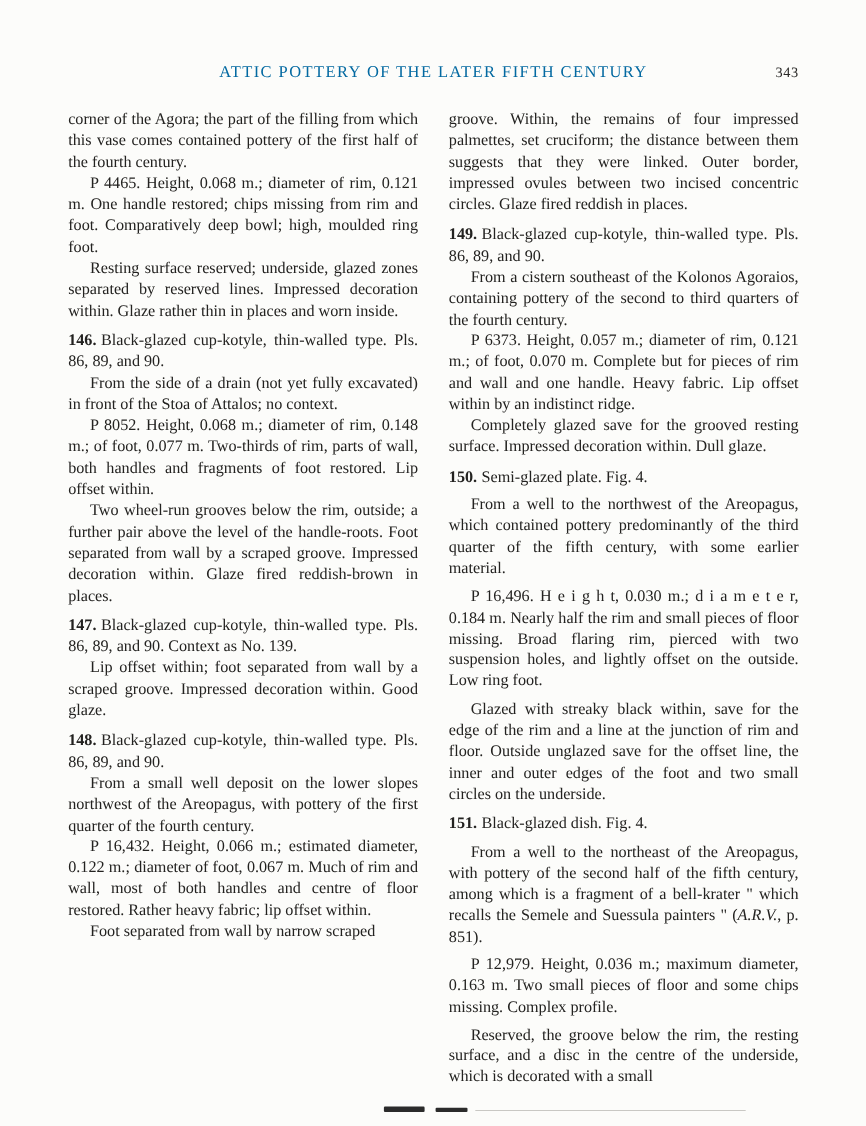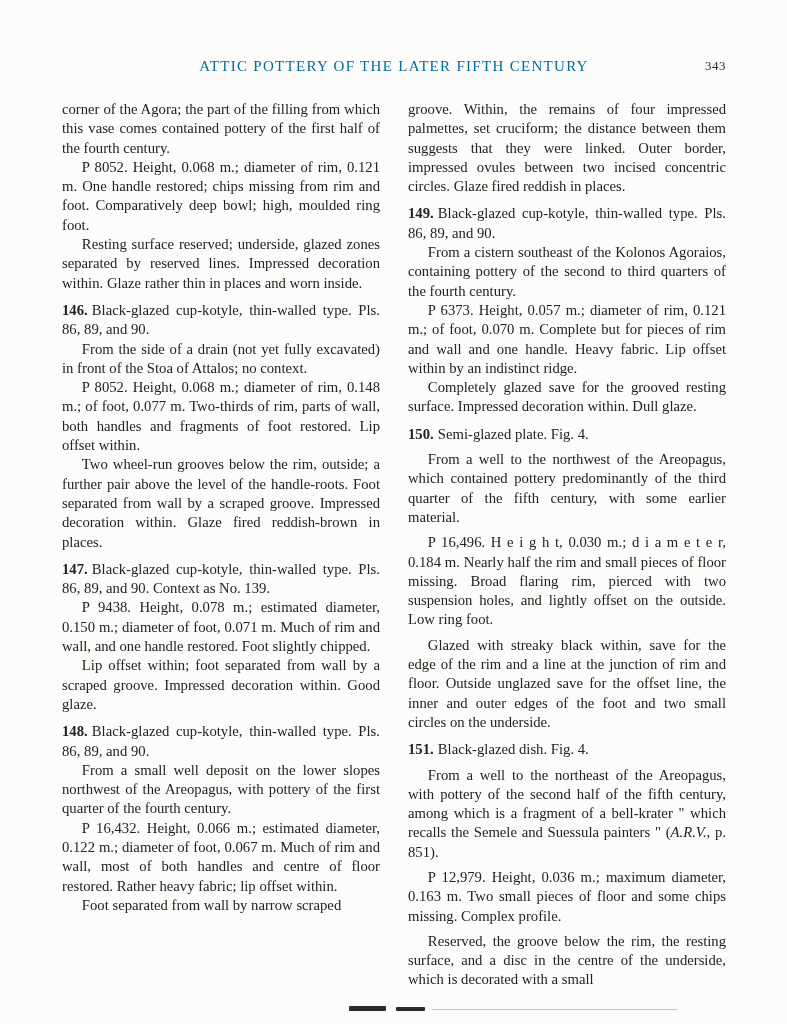--- a/index.html
+++ b/index.html
@@ -76,28 +76,27 @@
 <div class="page">
 
   <header class="page-header">
     <div class="running-title">ATTIC POTTERY OF THE LATER FIFTH CENTURY</div>
     <div class="page-number">343</div>
   </header>
 
   <main class="columns">
     <section class="column" id="left-column">
         <p class="para continuation"><span>corner of the Agora; the part of the filling from which this vase comes contained pottery of the first half of the fourth century.</span></p>
-        <p class="para indent"><span>P 8052.  Height, 0.068 m.; diameter of rim, 0.121 m.  One handle restored; chips missing from rim and foot.  Comparatively deep bowl; high, moulded ring foot.</span></p>
+        <p class="para indent"><span>P 4465.  Height, 0.068 m.; diameter of rim, 0.121 m.  One handle restored; chips missing from rim and foot.  Comparatively deep bowl; high, moulded ring foot.</span></p>
         <p class="para indent"><span>Resting surface reserved; underside, glazed zones separated by reserved lines.  Impressed decoration within.  Glaze rather thin in places and worn inside.</span></p>
         <p class="para entry"><span class="entry-number">146.</span><span>Black-glazed cup-kotyle, thin-walled type. Pls. 86, 89, and 90.</span></p>
         <p class="para indent"><span>From the side of a drain (not yet fully excavated) in front of the Stoa of Attalos; no context.</span></p>
         <p class="para indent"><span>P 8052.  Height, 0.068 m.; diameter of rim, 0.148 m.; of foot, 0.077 m.  Two-thirds of rim, parts of wall, both handles and fragments of foot restored.  Lip offset within.</span></p>
         <p class="para indent"><span>Two wheel-run grooves below the rim, outside; a further pair above the level of the handle-roots.  Foot separated from wall by a scraped groove.  Impressed decoration within. Glaze fired reddish-brown in places.</span></p>
         <p class="para entry"><span class="entry-number">147.</span><span>Black-glazed cup-kotyle, thin-walled type. Pls. 86, 89, and 90.  Context as No. 139.</span></p>
-        <p class="para indent"><span>P 9438.  Height, 0.078 m.; estimated diameter, 0.150 m.; diameter of foot, 0.071 m.  Much of rim and wall, and one handle restored.  Foot slightly chipped.</span></p>
         <p class="para indent"><span>Lip offset within; foot separated from wall by a scraped groove.  Impressed decoration within.  Good glaze.</span></p>
         <p class="para entry"><span class="entry-number">148.</span><span>Black-glazed cup-kotyle, thin-walled type. Pls. 86, 89, and 90.</span></p>
         <p class="para indent"><span>From a small well deposit on the lower slopes northwest of the Areopagus, with pottery of the first quarter of the fourth century.</span></p>
         <p class="para indent"><span>P 16,432.  Height, 0.066 m.; estimated diameter, 0.122 m.; diameter of foot, 0.067 m.  Much of rim and wall, most of both handles and centre of floor restored.  Rather heavy fabric; lip offset within.</span></p>
         <p class="para indent"><span>Foot separated from wall by narrow scraped</span></p>
       </section>
     <section class="column" id="right-column">
         <p class="para continuation"><span>groove.  Within, the remains of four impressed palmettes, set cruciform; the distance between them suggests that they were linked.  Outer border, impressed ovules between two incised concentric circles.  Glaze fired reddish in places.</span></p>
         <p class="para entry"><span class="entry-number">149.</span><span>Black-glazed cup-kotyle, thin-walled type. Pls. 86, 89, and 90.</span></p>
         <p class="para indent"><span>From a cistern southeast of the Kolonos Agoraios, containing pottery of the second to third quarters of the fourth century.</span></p>

